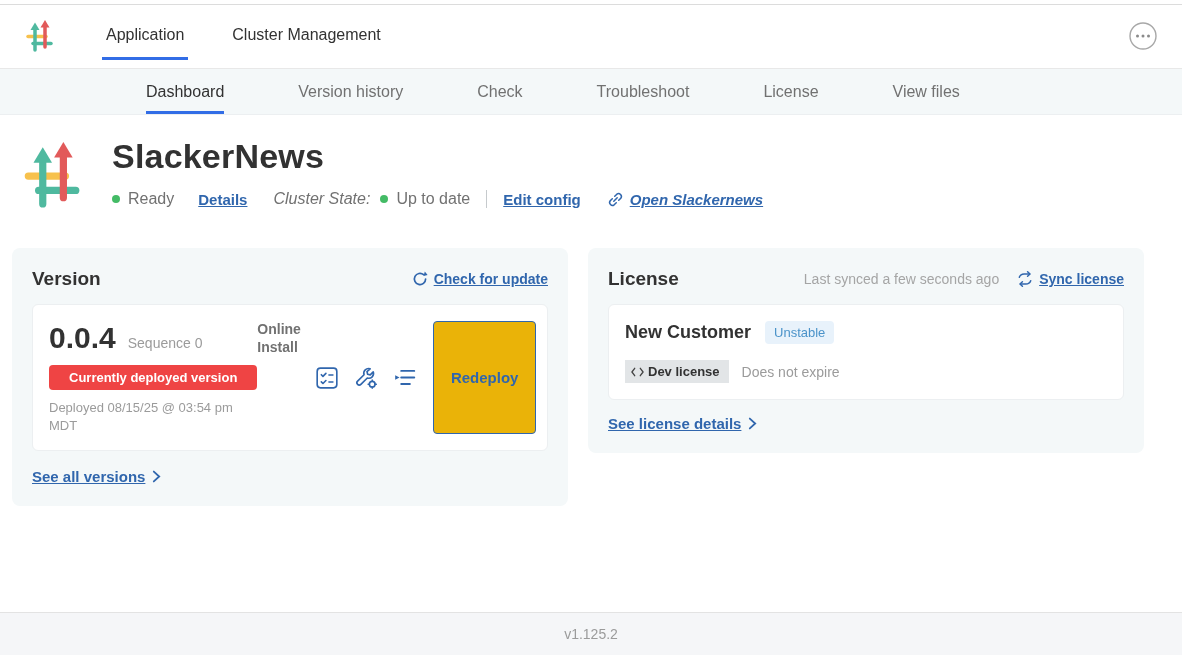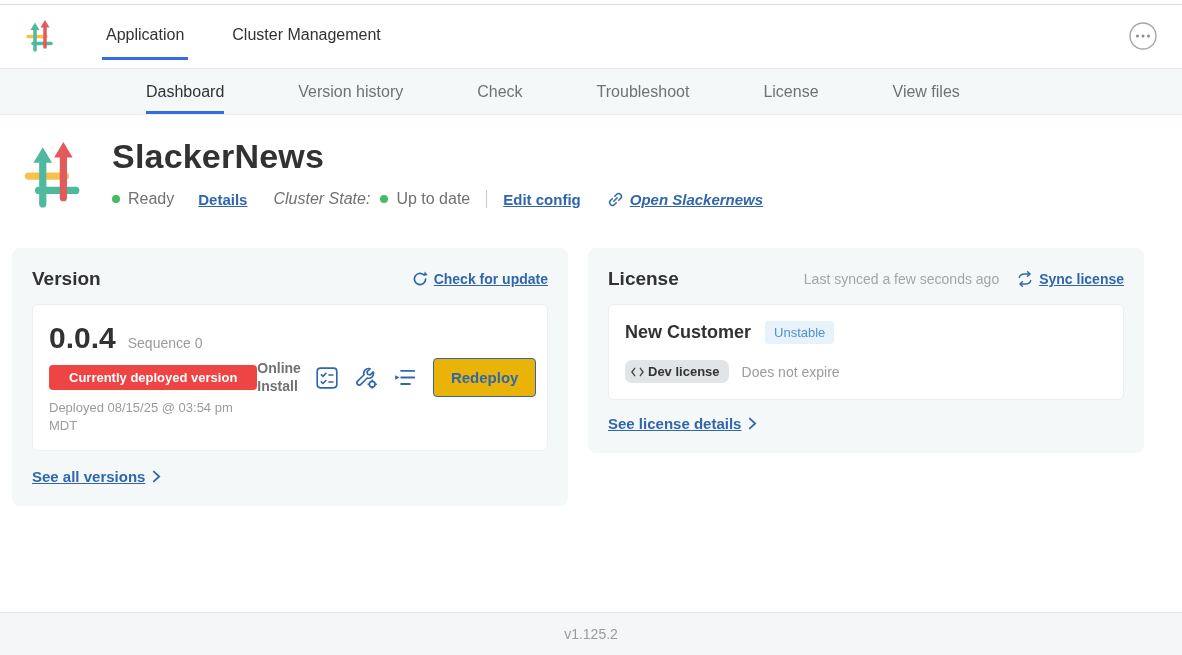--- a/index.html
+++ b/index.html
@@ -56,21 +56,21 @@
   .icon-link { display:inline-flex; align-items:center; }
 
   
   .cards { display:flex; gap:20px; padding:40px 12px 0 12px; align-items:flex-start; }
   .card { width:556px; background:#f4f8f9; border-radius:8px; padding:20px; }
   .card-head { display:flex; align-items:center; }
   .card-title { font-size:19px; font-weight:bold; color:#323232; }
   .head-right { margin-left:auto; display:flex; align-items:center; gap:8px; }
   .inner {
     background:#fff; border:1px solid #eceff1; border-radius:6px;
-    margin-top:14px; padding:16px; display:flex; align-items:center;
+    margin-top:14px; padding:16px; display:flex; 
   }
   .v-left { width:212px; }
   .v-top { display:flex; align-items:baseline; }
   .vnum { font-size:30px; font-weight:bold; color:#323232; }
   .seq { font-size:14px; color:#9b9b9b; margin-left:12px; }
   .deployed-badge {
     display:inline-block; background:#ef4444; color:#fff; font-size:13px;
     font-weight:600; padding:5px 20px; border-radius:4px; margin-top:10px; white-space:nowrap;
   }
   .deployed-at { font-size:13px; color:#9b9b9b; margin-top:9px; line-height:1.35; max-width:205px; }
@@ -86,21 +86,21 @@
 
   .lic-row1 { display:flex; align-items:center; }
   .customer { font-size:18px; font-weight:bold; color:#323232; }
   .channel-badge {
     margin-left:14px; background:#e8f2fb; color:#4b93c9; font-size:13px;
     padding:4px 9px; border-radius:4px;
   }
   .lic-row2 { display:flex; align-items:center; margin-top:16px; }
   .dev-badge {
     background:#e2e5e7; color:#323232; font-weight:bold; font-size:13px;
-    padding:4px 9px 4px 6px; border-radius:7px; display:inline-flex; align-items:center; gap:4px;
+    padding:4px 9px 4px 6px; border-radius:0; display:inline-flex; align-items:center; gap:4px;
   }
   .expiry { margin-left:13px; color:#9b9b9b; font-size:14px; }
   .last-synced { color:#a5a5a5; font-size:14px; margin-right:10px; }
 
   
   .footer {
     position:absolute; left:0; bottom:0; width:100%; height:43px;
     background:#f5f6f8; border-top:1px solid #e3e3e3;
     display:flex; align-items:center; justify-content:center;
     color:#9b9b9b; font-size:14px;

